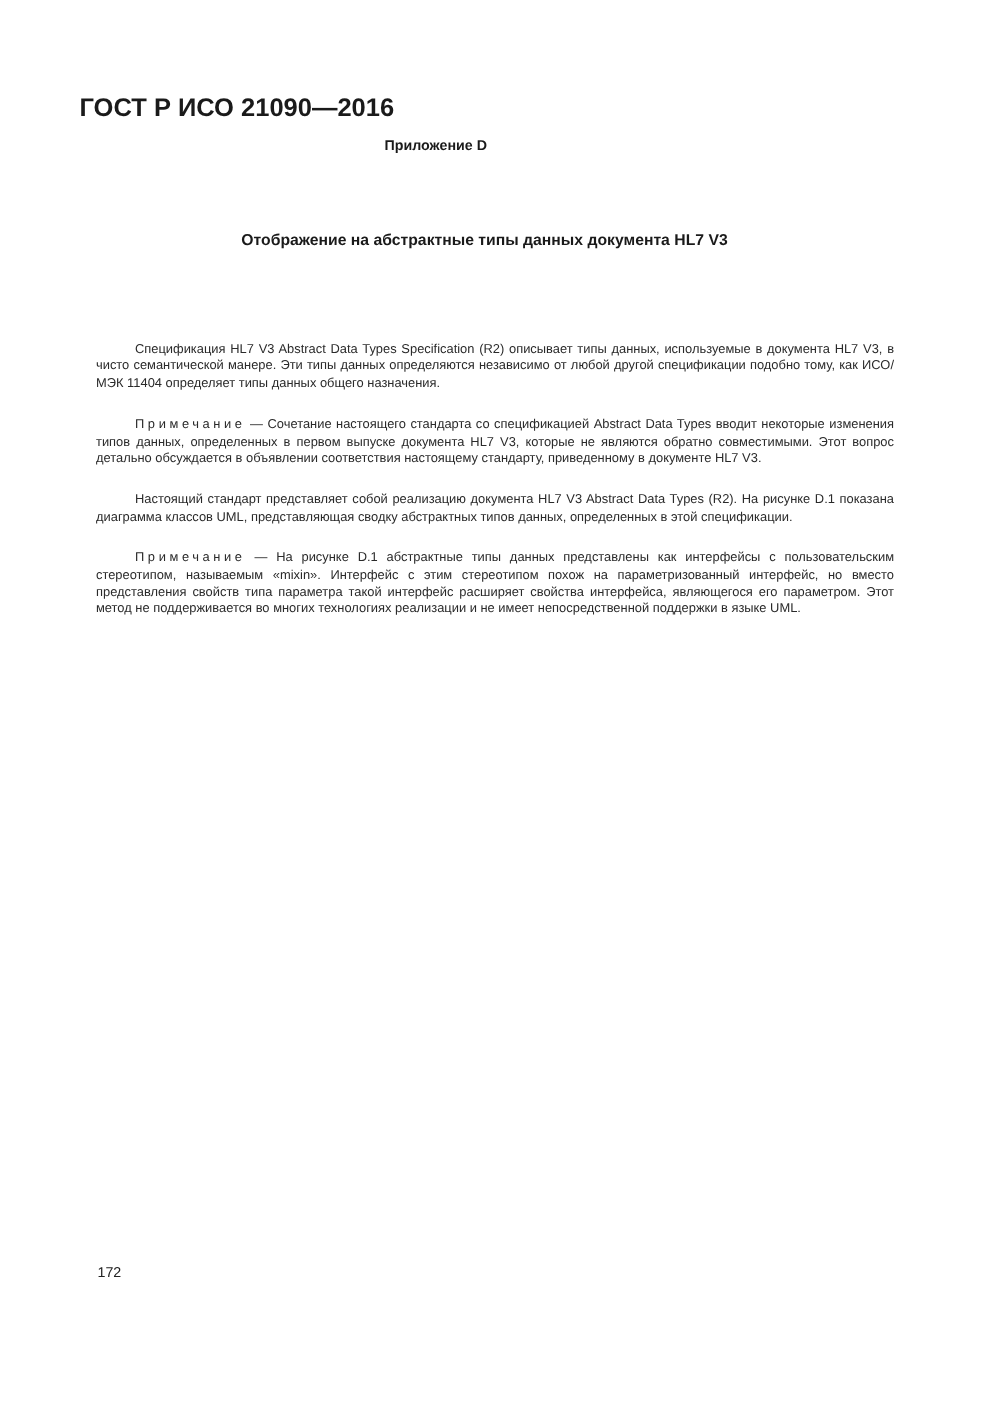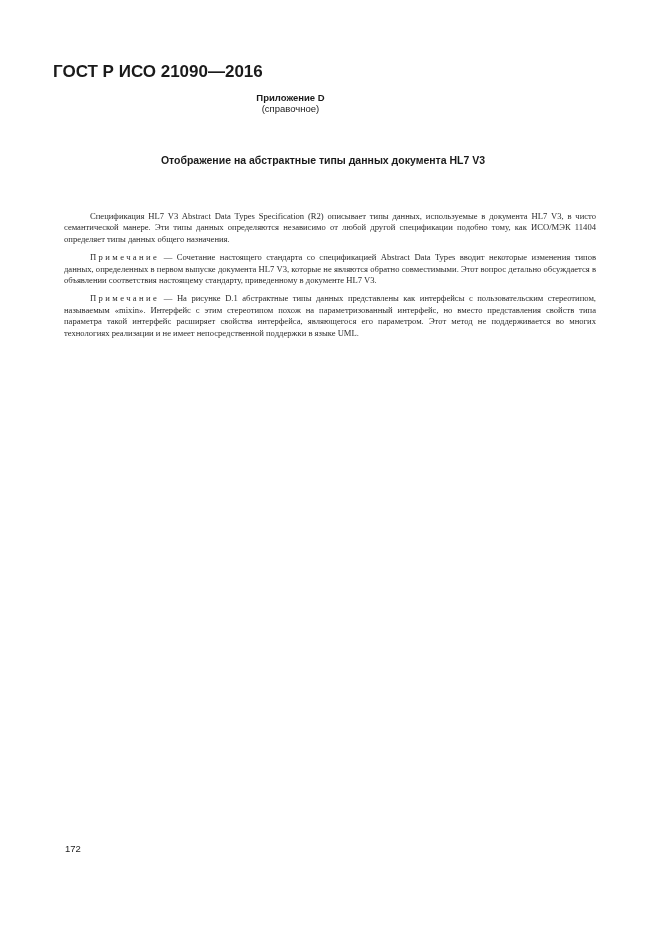--- a/index.html
+++ b/index.html
@@ -3,35 +3,35 @@
 <meta charset="utf-8">
 <style>
   html, body { margin:0; padding:0; background:#ffffff; }
   body { width:661px; height:935px; position:relative; overflow:hidden;
          font-family:"Liberation Sans", sans-serif; color:#222; }
   .header { position:absolute; left:53px; top:62px; font-size:17px; font-weight:bold; color:#1a1a1a; }
   .appendix { position:absolute; left:0; width:581px; top:92px; text-align:center; font-size:9.5px; line-height:11px; color:#1a1a1a; }
   .appendix .t1 { font-weight:bold; }
   .title { position:absolute; left:0; width:646px; top:154px; text-align:center; font-size:10.5px; font-weight:bold; color:#1a1a1a; }
   .body { position:absolute; left:64px; top:211px; width:532px; font-size:8.6px; line-height:11.4px; color:#2a2a2a; }
-  .body p { margin:0 0 7px 0; text-indent:26px; text-align:justify;font-family:Liberation Serif, serif; }
+  .body p { margin:16px 0 7px 0; text-indent:26px; text-align:justify; }
   .note-label { letter-spacing:2.4px; }
   .pagenum { position:absolute; left:65px; top:843px; font-size:9.5px; color:#222;text-align:right; }
 </style>
 </head>
 <body>
 
 <div class="header">ГОСТ Р ИСО 21090—2016</div>
 
 <div class="appendix">
   <div class="t1">Приложение D</div>
-  <div>(справочное)</div>
 </div>
 
 <div class="title">Отображение на абстрактные типы данных документа HL7 V3</div>
 
 <div class="body">
   <p><span>Спецификация HL7 V3 Abstract Data Types Specification (R2) описывает типы данных, используемые в документа HL7 V3, в чисто семантической манере. Эти типы данных определяются независимо от любой другой спецификации подобно тому, как ИСО/МЭК 11404 определяет типы данных общего назначения.</span></p>
   <p><span class="note-label">Примечание</span><span> — </span><span>Сочетание настоящего стандарта со спецификацией Abstract Data Types вводит некоторые изменения типов данных, определенных в первом выпуске документа HL7 V3, которые не являются обратно совместимыми. Этот вопрос детально обсуждается в объявлении соответствия настоящему стандарту, приведенному в документе HL7 V3.</span></p>
+  <p><span>Настоящий стандарт представляет собой реализацию документа HL7 V3 Abstract Data Types (R2). На рисунке D.1 показана диаграмма классов UML, представляющая сводку абстрактных типов данных, определенных в этой спецификации.</span></p>
   <p><span class="note-label">Примечание</span><span> — </span><span>На рисунке D.1 абстрактные типы данных представлены как интерфейсы с пользовательским стереотипом, называемым «mixin». Интерфейс с этим стереотипом похож на параметризованный интерфейс, но вместо представления свойств типа параметра такой интерфейс расширяет свойства интерфейса, являющегося его параметром. Этот метод не поддерживается во многих технологиях реализации и не имеет непосредственной поддержки в языке UML.</span></p>
 </div>
 
 <div class="pagenum">172</div>
 
 </body></html>

